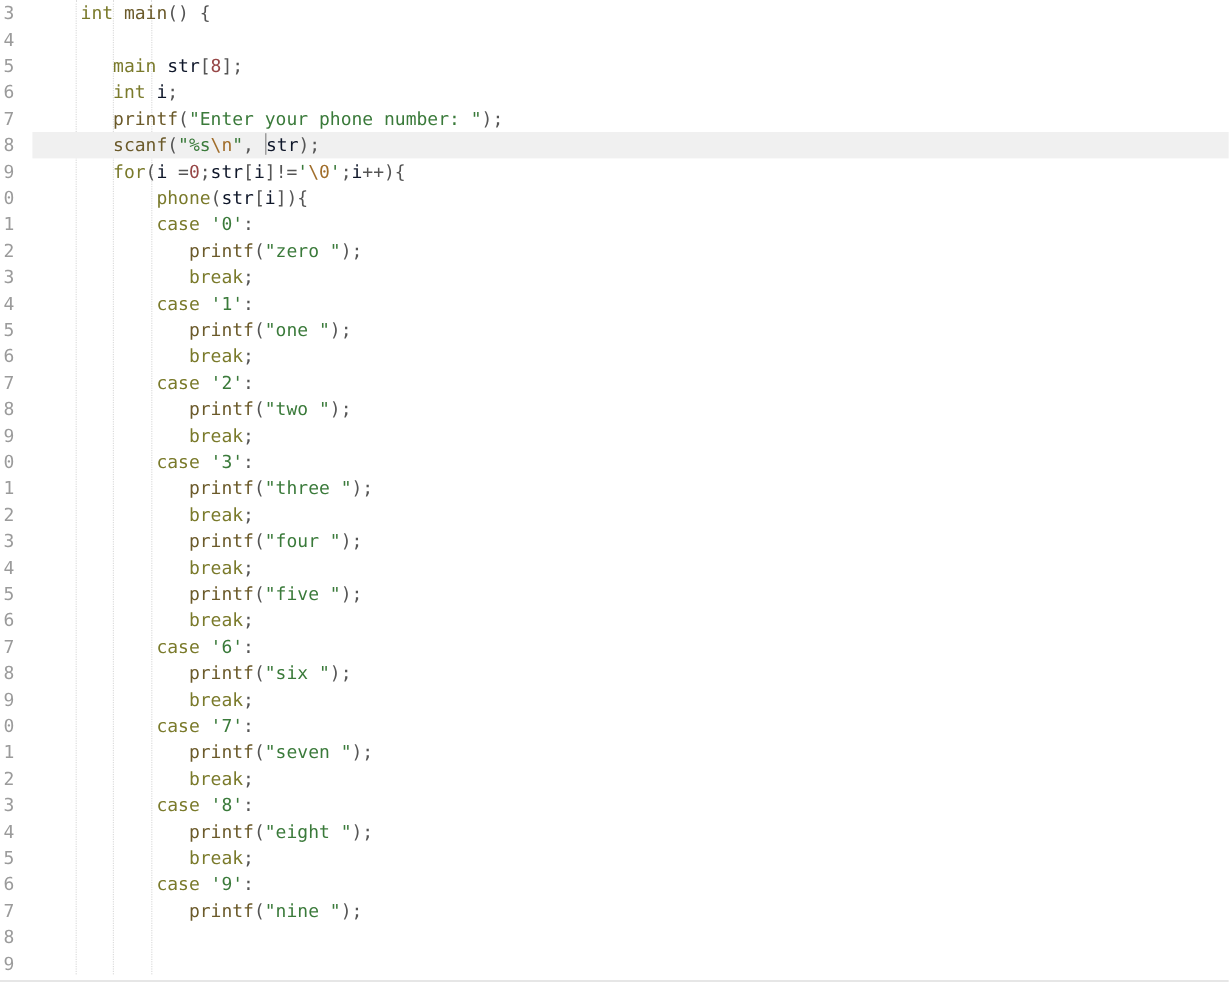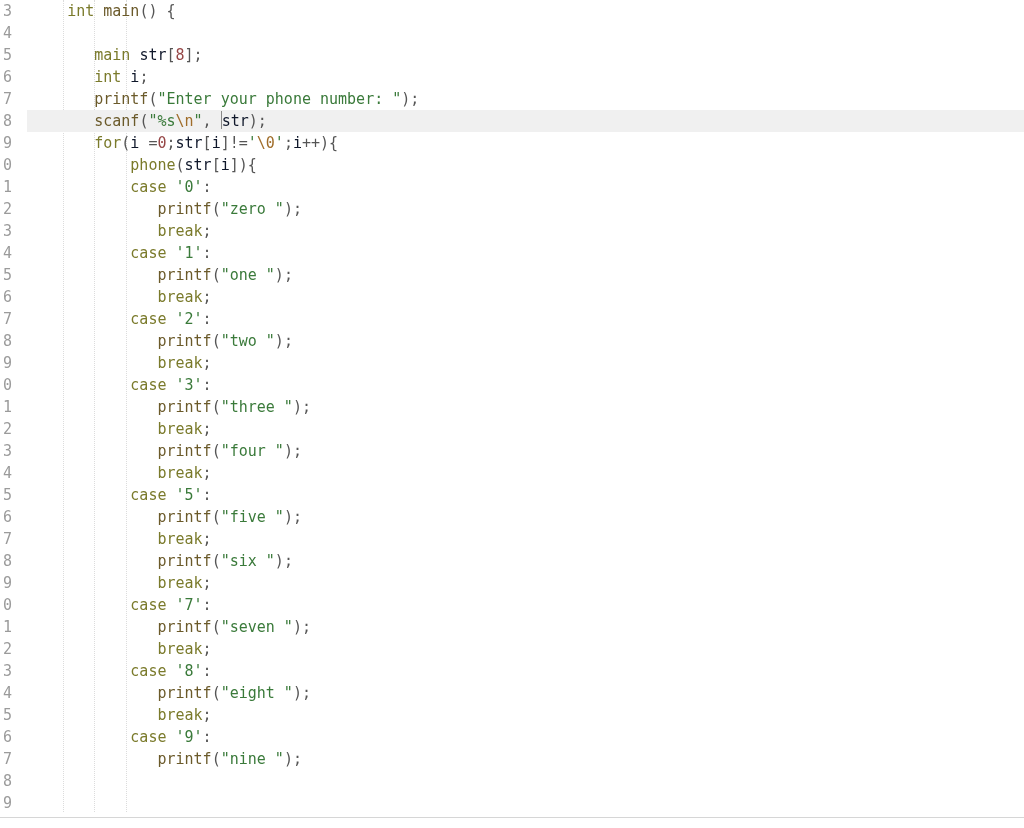--- a/index.html
+++ b/index.html
@@ -145,23 +145,23 @@
       <div class="line"><span>              </span><span class="tok-fn">printf</span><span class="tok-pun">(</span><span class="tok-str">"one "</span><span class="tok-pun">)</span><span class="tok-pun">;</span></div>
       <div class="line"><span>              </span><span class="tok-kw">break</span><span class="tok-pun">;</span></div>
       <div class="line"><span>           </span><span class="tok-kw">case</span><span class="tok-pun"> </span><span class="tok-char">'2'</span><span class="tok-pun">:</span></div>
       <div class="line"><span>              </span><span class="tok-fn">printf</span><span class="tok-pun">(</span><span class="tok-str">"two "</span><span class="tok-pun">)</span><span class="tok-pun">;</span></div>
       <div class="line"><span>              </span><span class="tok-kw">break</span><span class="tok-pun">;</span></div>
       <div class="line"><span>           </span><span class="tok-kw">case</span><span class="tok-pun"> </span><span class="tok-char">'3'</span><span class="tok-pun">:</span></div>
       <div class="line"><span>              </span><span class="tok-fn">printf</span><span class="tok-pun">(</span><span class="tok-str">"three "</span><span class="tok-pun">)</span><span class="tok-pun">;</span></div>
       <div class="line"><span>              </span><span class="tok-kw">break</span><span class="tok-pun">;</span></div>
       <div class="line"><span>              </span><span class="tok-fn">printf</span><span class="tok-pun">(</span><span class="tok-str">"four "</span><span class="tok-pun">)</span><span class="tok-pun">;</span></div>
       <div class="line"><span>              </span><span class="tok-kw">break</span><span class="tok-pun">;</span></div>
-      <div class="line"><span>           </span><span class="tok-kw">case</span><span class="tok-pun"> </span><span class="tok-char">'5'</span><span class="tok-pun">:</span></div>
       <div class="line"><span>              </span><span class="tok-fn">printf</span><span class="tok-pun">(</span><span class="tok-str">"five "</span><span class="tok-pun">)</span><span class="tok-pun">;</span></div>
       <div class="line"><span>              </span><span class="tok-kw">break</span><span class="tok-pun">;</span></div>
+      <div class="line"><span>           </span><span class="tok-kw">case</span><span class="tok-pun"> </span><span class="tok-char">'6'</span><span class="tok-pun">:</span></div>
       <div class="line"><span>              </span><span class="tok-fn">printf</span><span class="tok-pun">(</span><span class="tok-str">"six "</span><span class="tok-pun">)</span><span class="tok-pun">;</span></div>
       <div class="line"><span>              </span><span class="tok-kw">break</span><span class="tok-pun">;</span></div>
       <div class="line"><span>           </span><span class="tok-kw">case</span><span class="tok-pun"> </span><span class="tok-char">'7'</span><span class="tok-pun">:</span></div>
       <div class="line"><span>              </span><span class="tok-fn">printf</span><span class="tok-pun">(</span><span class="tok-str">"seven "</span><span class="tok-pun">)</span><span class="tok-pun">;</span></div>
       <div class="line"><span>              </span><span class="tok-kw">break</span><span class="tok-pun">;</span></div>
       <div class="line"><span>           </span><span class="tok-kw">case</span><span class="tok-pun"> </span><span class="tok-char">'8'</span><span class="tok-pun">:</span></div>
       <div class="line"><span>              </span><span class="tok-fn">printf</span><span class="tok-pun">(</span><span class="tok-str">"eight "</span><span class="tok-pun">)</span><span class="tok-pun">;</span></div>
       <div class="line"><span>              </span><span class="tok-kw">break</span><span class="tok-pun">;</span></div>
       <div class="line"><span>           </span><span class="tok-kw">case</span><span class="tok-pun"> </span><span class="tok-char">'9'</span><span class="tok-pun">:</span></div>
       <div class="line"><span>              </span><span class="tok-fn">printf</span><span class="tok-pun">(</span><span class="tok-str">"nine "</span><span class="tok-pun">)</span><span class="tok-pun">;</span></div>

